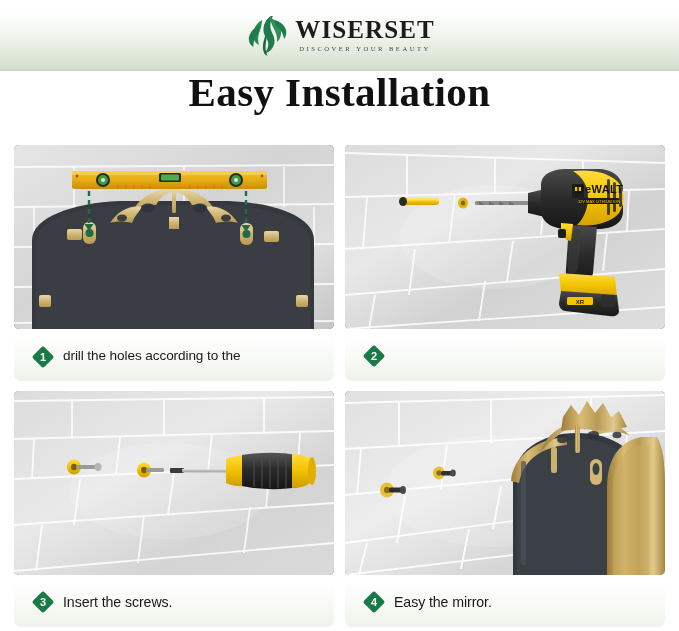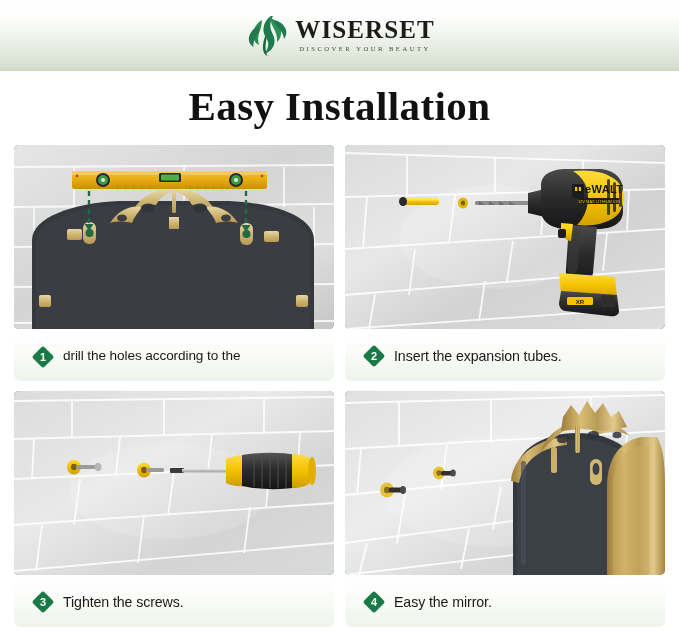--- a/index.html
+++ b/index.html
@@ -26,21 +26,21 @@
     color: #1c1c1c; line-height: 1.02;
   }
   .brand-tag {
     font-family: "Liberation Serif", serif;
     font-size: 6.6px; letter-spacing: 2.5px; color: #4a4a4a;
     margin-top: 2px; white-space: nowrap;
   }
 
   
   .title {
-    position: absolute; left: 0; top: 82px; width: 679px;
+    position: absolute; left: 0; top: 68px; width: 679px;
     text-align: center;
     font-family: "Liberation Serif", serif;
     font-size: 41px; font-weight: 700; color: #111111;
     letter-spacing: 0.4px;
   }
 
   
   .grid {
     position: absolute; left: 14px; top: 145px;
     width: 651px; height: 486px;
@@ -306,21 +306,20 @@
           <rect x="256" y="150" width="14" height="12" rx="2" fill="#2f2f2f"></rect>
         </svg>
       </div>
       <div class="caption">
         <span class="badge">
           <svg viewBox="0 0 22 22" width="22" height="22">
             <rect x="3" y="3" width="16" height="16" rx="2.5" transform="rotate(45 11 11)" fill="#1a7a46"></rect>
             <text x="11" y="15.2" font-family="Liberation Sans, sans-serif" font-size="11" font-weight="700" fill="#ffffff" text-anchor="middle">2</text>
           </svg>
         </span>
-        <span class="cap-text">Insert the expansion tubes.</span>
       </div>
     </div>
 
     <div class="card">
       <div class="photo">
         <svg viewBox="0 0 320 184" width="320" height="184">
           <defs>
             <linearGradient id="w3" x1="0" y1="0" x2="1" y2="1">
               <stop offset="0" stop-color="#dcdcdc"></stop>
                 <stop offset=".4" stop-color="#e9e9e9"></stop>
@@ -385,21 +384,21 @@
           <ellipse cx="298" cy="80" rx="4" ry="14" fill="#e0b000"></ellipse>
         </svg>
       </div>
       <div class="caption">
         <span class="badge">
           <svg viewBox="0 0 22 22" width="22" height="22">
             <rect x="3" y="3" width="16" height="16" rx="2.5" transform="rotate(45 11 11)" fill="#1a7a46"></rect>
             <text x="11" y="15.2" font-family="Liberation Sans, sans-serif" font-size="11" font-weight="700" fill="#ffffff" text-anchor="middle">3</text>
           </svg>
         </span>
-        <span class="cap-text">Tighten the screws.</span>
+        <span class="cap-text">Insert the screws.</span>
       </div>
     </div>
 
     <div class="card">
       <div class="photo">
         <svg viewBox="0 0 320 184" width="320" height="184">
           <defs>
             <linearGradient id="w4" x1="0" y1="0" x2="1" y2="1">
               <stop offset="0" stop-color="#e0e0e0"></stop>
                 <stop offset=".4" stop-color="#ededed"></stop>

